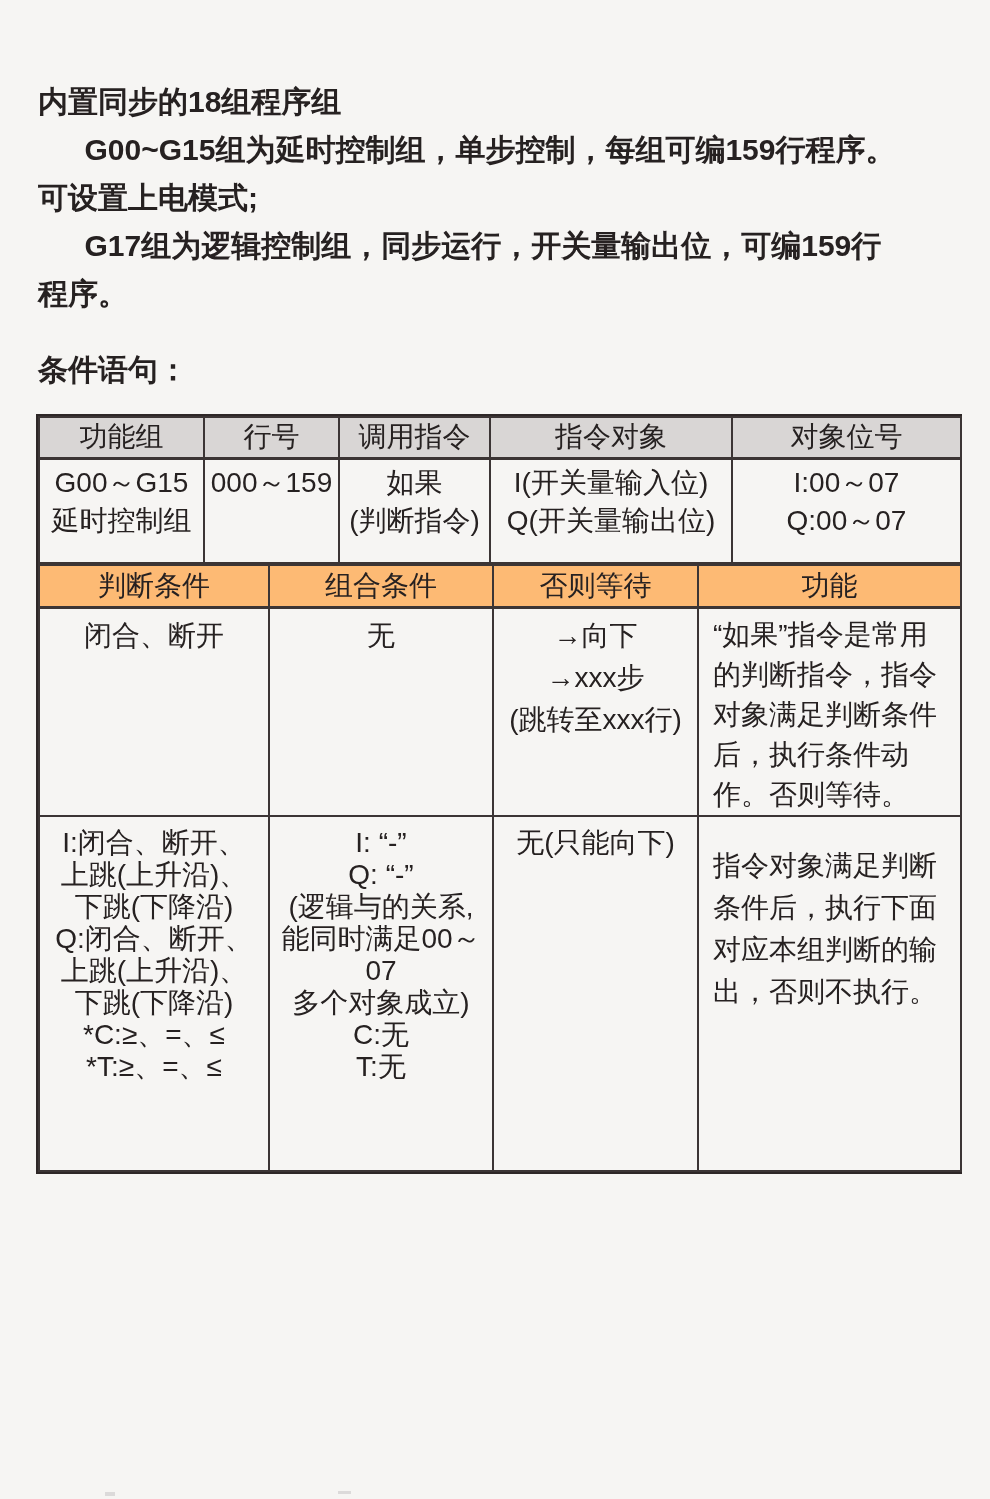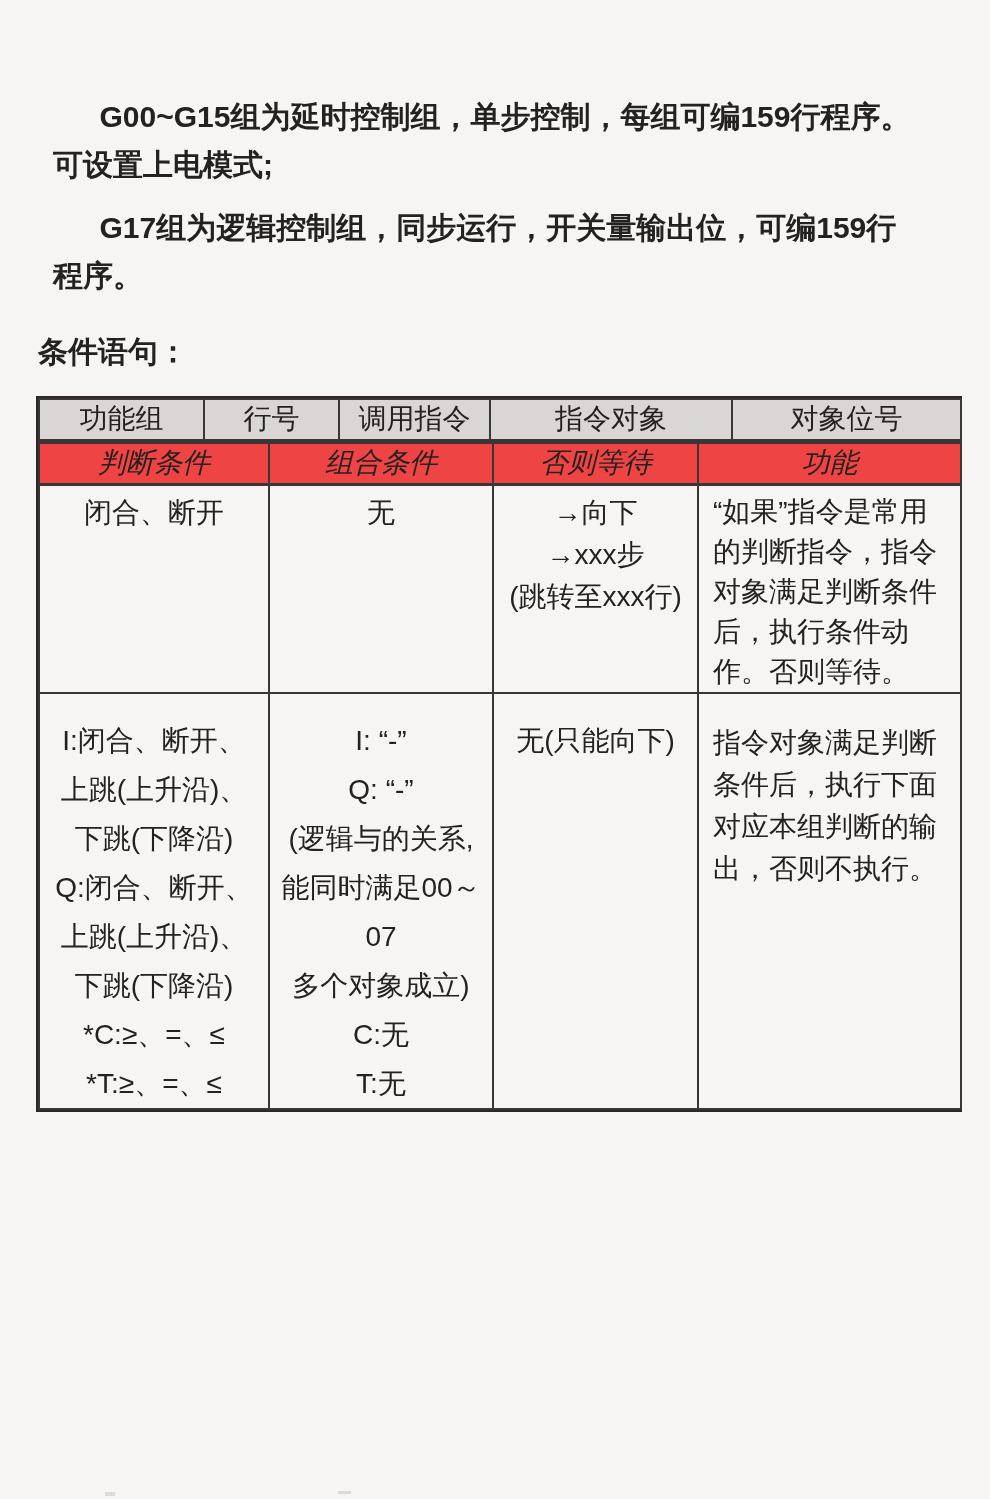--- a/index.html
+++ b/index.html
@@ -10,21 +10,21 @@
     background:#f6f5f3;
     font-family:"Liberation Sans","DejaVu Sans",sans-serif;
     color:#262121;
     overflow:hidden;
   }
   .content{padding:78px 38px 0 38px;}
   .doc-title{
     font-size:30px;line-height:48px;font-weight:700;margin:0;
   }
   .doc-para{
-    font-size:30px;line-height:48px;font-weight:700;margin:15px;
+    font-size:30px;line-height:48px;font-weight:700;margin:0;
     text-indent:1.55em;white-space:pre-line;
   }
   .section-heading{
     font-size:30px;line-height:48px;font-weight:700;
     margin:28px 0 10px 0;
   }
   .table-wrap{
     margin:20px 0 0 -2px;
     width:922px;
     border:2px solid #2e2727;
@@ -38,41 +38,42 @@
     font-size:28px;
     text-align:center;
     vertical-align:top;
     white-space:pre-line;
     padding:0;
     overflow:hidden;
     margin-left:25px;
   }
   th{vertical-align:middle;border-bottom-width:3px;}
   .t1 th{height:41px;background:#d9d6d5;}
-  .t2 th{height:42px;background:#ef4444;font-style:italic;}
+  .t2 th{height:42px;background:#fdba74;}
   .t1-r1 td{height:105px;padding-top:4px;line-height:38px;}
   .t1-r2 td{height:197px;padding-top:12px;line-height:42px;}
   .t2-r1 td{height:201px;padding-top:6px;line-height:42px;}
-  .t2-r2 td{height:355px;padding-top:22px;line-height:49px;}
+  .t2-r2 td{height:355px;padding-top:10px;line-height:32px;}
   td.cell-left{
     text-align:left;
     padding-left:14px;padding-right:10px;
     line-height:40px;
   }
   .t2-r2 td.cell-left{padding-top:28px;line-height:42px;}
   .artifact{position:absolute;background:#dcdada;}
   .artifact.a1{left:105px;top:1492px;width:10px;height:4px;}
   .artifact.a2{left:338px;top:1491px;width:13px;height:3px;}
 </style>
 </head>
 <body>
 
 <div class="page">
   <div class="content">
 
+    <h1 class="doc-title">内置同步的18组程序组</h1>
 
     <p class="doc-para">G00~G15组为延时控制组，单步控制，每组可编159行程序。
 可设置上电模式;</p>
     <p class="doc-para">G17组为逻辑控制组，同步运行，开关量输出位，可编159行
 程序。</p>
 
     <h2 class="section-heading">条件语句：</h2>
 
     <div class="table-wrap">
 
@@ -84,20 +85,31 @@
             <col style="width:242px">
             <col style="width:229px">
         </colgroup>
         <tbody>
             <tr>
           <th>功能组</th>
           <th>行号</th>
           <th>调用指令</th>
           <th>指令对象</th>
           <th>对象位号</th>
+        </tr>
+        <tr class="t1-r1">
+          <td>G00～G15
+延时控制组</td>
+          <td>000～159</td>
+          <td>如果
+(判断指令)</td>
+          <td>I(开关量输入位)
+Q(开关量输出位)</td>
+          <td>I:00～07
+Q:00～07</td>
         </tr>
       </tbody>
         </table>
 
       <table class="t2">
         <colgroup>
           <col style="width:230px">
             <col style="width:224px">
             <col style="width:205px">
             <col style="width:263px">

